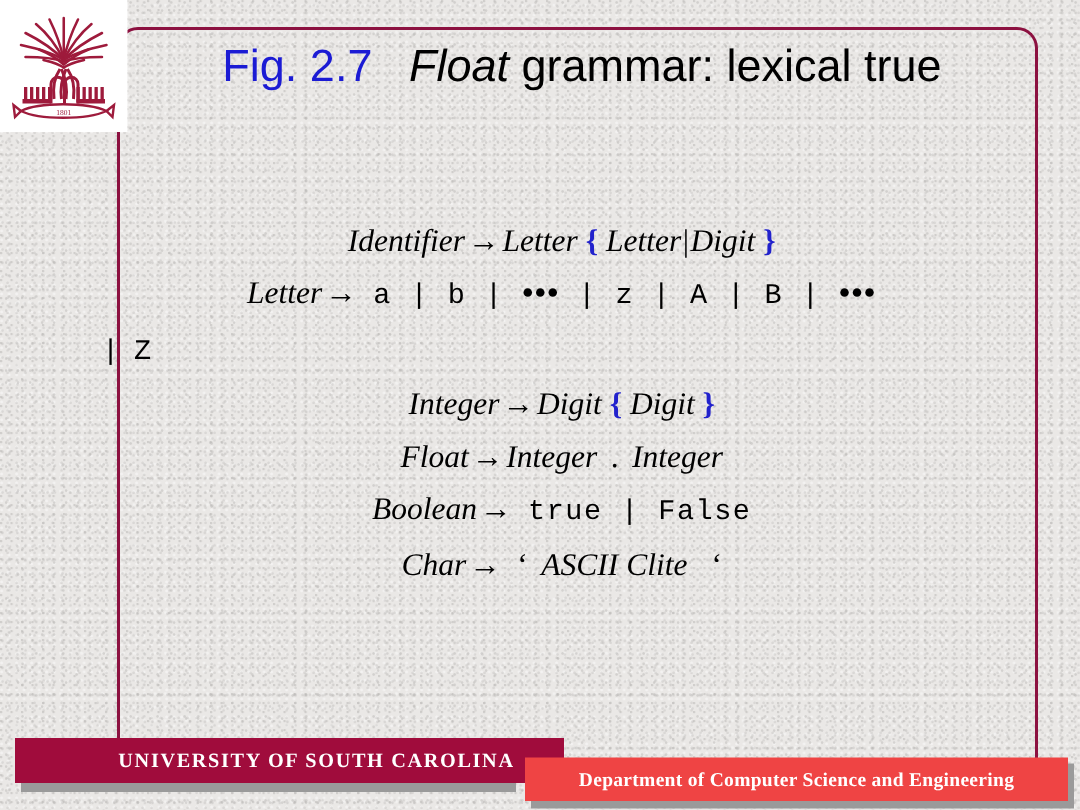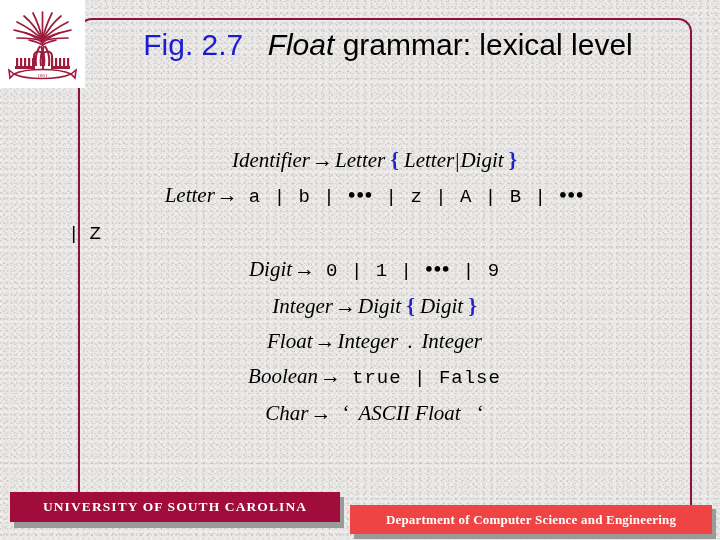--- a/index.html
+++ b/index.html
@@ -151,20 +151,21 @@
     position: absolute;
     left: 10px;
     top: 492px;
     width: 330px;
     height: 30px;
     background: #a00c3c;
     z-index: 7;
     display: flex;
     align-items: center;
     justify-content: center;
+    padding-left: 36px;
   }
   #usc-bar span {
     color: #ffffff;
     font-family: "Liberation Serif", serif;
     font-size: 13.5px;
     font-weight: bold;
     letter-spacing: 1.1px;
   }
 
   #dept-bar-shadow {
@@ -259,58 +260,55 @@
         <path d="M14 74 L9 70 L10 78 Z"></path>
         <path d="M71 74 L76 70 L75 78 Z"></path>
       </g>
       <text x="42.5" y="76.5" font-family="'Liberation Serif', serif" font-size="5" fill="#9e1b3c" text-anchor="middle">1801</text>
     </svg>
   </div>
 
   <div id="title">
     <span class="fig-no">Fig. 2.7</span>
     <span class="sp-lg"></span><span class="clite">Float</span>
-    <span>grammar: lexical level</span>
+    <span>grammar: lexical true</span>
   </div>
 
   <div id="body-block">
 
     <div class="rule r-center">
       <span class="nt">Identifier</span><span class="arrow">→</span><span class="nt">Letter</span>
       <span class="brace">{</span><span class="nt"> Letter</span><span class="bar">|</span><span class="nt">Digit </span><span class="brace">}</span>
     </div>
 
     <div class="rule r-center">
       <span class="nt">Letter</span><span class="arrow">→</span><span class="sp"></span><span class="term">a</span><span class="term"> | </span><span class="term">b</span><span class="term"> | </span><span class="ell">•••</span><span class="term"> | </span><span class="term">z</span><span class="term"> | </span><span class="term">A</span><span class="term"> | </span><span class="term">B</span><span class="term"> | </span><span class="ell">•••</span>
     </div>
 
     <div class="rule r-left">
       <span class="term">|</span><span class="sp"></span><span class="term">Z</span>
     </div>
 
-    <div class="rule r-center">
-      <span class="nt">Digit</span><span class="arrow">→</span><span class="sp"></span><span class="term">0</span><span class="term"> | </span><span class="term">1</span><span class="term"> | </span><span class="ell">•••</span><span class="term"> | </span><span class="term">9</span>
-    </div>
 
 
     <div class="rule r-center">
       <span class="nt">Integer</span><span class="arrow">→</span><span class="nt">Digit</span>
       <span class="brace">{</span><span class="nt"> Digit </span><span class="brace">}</span>
     </div>
 
     <div class="rule r-center">
       <span class="nt">Float</span><span class="arrow">→</span><span class="nt">Integer</span><span class="sp"></span><span class="tick">.</span><span class="sp"></span><span class="nt">Integer</span>
     </div>
 
     <div class="rule r-center">
       <span class="nt">Boolean</span><span class="arrow">→</span><span class="sp"></span><span class="term">true</span><span class="term"> | </span><span class="term">False</span>
     </div>
 
     <div class="rule r-center">
-      <span class="nt">Char</span><span class="arrow">→</span><span class="sp"></span><span class="tick">‘</span><span class="sp"></span><span class="nt">ASCII Float</span><span class="sp-lg"></span><span class="tick">‘</span>
+      <span class="nt">Char</span><span class="arrow">→</span><span class="sp"></span><span class="tick">‘</span><span class="sp"></span><span class="nt">ASCII Clite</span><span class="sp-lg"></span><span class="tick">‘</span>
     </div>
 
   </div>
 
   <div id="usc-bar-shadow"></div>
   <div id="usc-bar">
     <span>UNIVERSITY OF SOUTH CAROLINA</span>
   </div>
 
   <div id="dept-bar-shadow"></div>

